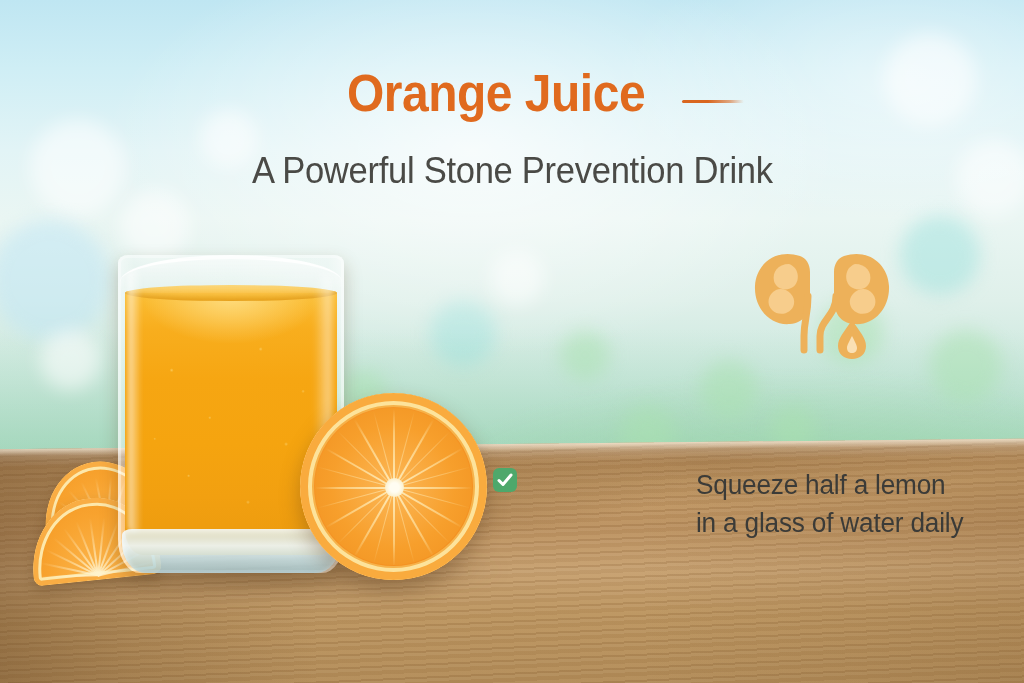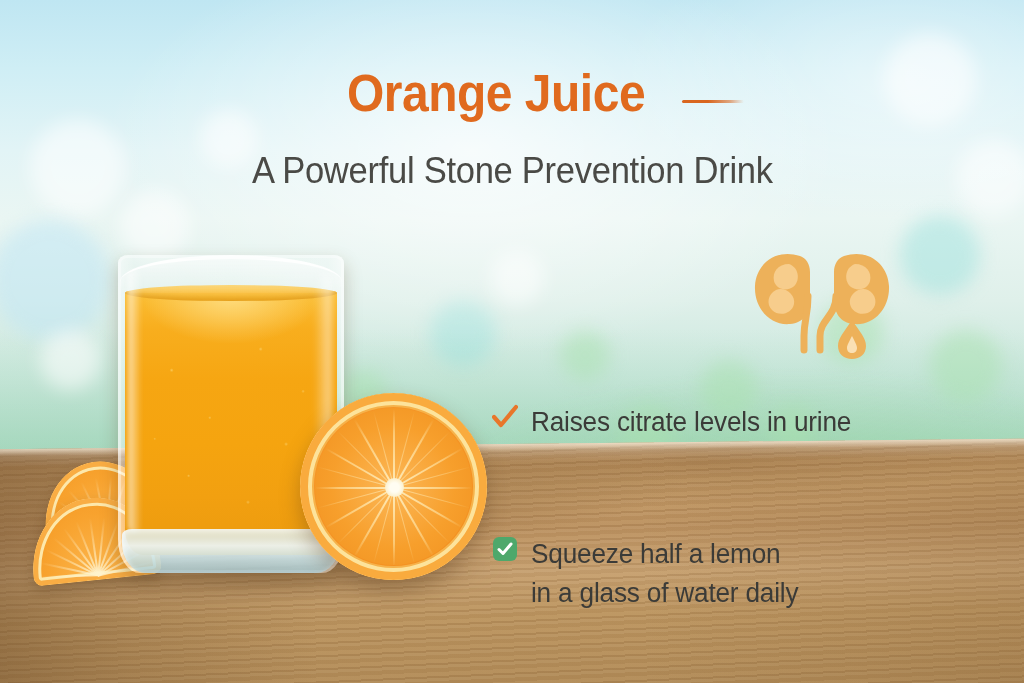--- a/index.html
+++ b/index.html
@@ -346,21 +346,21 @@
     width: 480px;
   }
   .bullet {
     position: relative;
     display: flex;
     align-items: flex-start;
     gap: 13px;
   }
   .bullet.b1 { margin-top: 0; }
   .bullet.b2 { margin-top: 44px; }
-  .bullet.b3 { margin-top: 93px; }
+  .bullet.b3 { margin-top: 63px; justify-content: space-between; }
   .b-mark {
     flex: 0 0 auto;
     width: 26px;
     height: 30px;
     position: relative;
   }
   .b-text {
     font-size: 27px;
     color: #3b3b38;
     line-height: 1.42;
@@ -508,28 +508,20 @@
       <div class="orange-core"></div>
     </div>
   </div>
 
   <div class="title">Orange Juice</div>
   <div class="title-dash"></div>
   <div class="subtitle">A Powerful Stone Prevention Drink</div>
 
   <div class="bullets">
 
-    <div class="bullet b1">
-      <span class="b-mark">
-        <svg viewBox="0 0 26 30" width="26" height="30" aria-hidden="true">
-          <path d="M2 15 L9 23 L24 5" stroke="#e8762a" stroke-width="4.2" fill="none" stroke-linecap="round" stroke-linejoin="round"></path>
-        </svg>
-      </span>
-      <span class="b-text">Raises citrate levels in urine</span>
-    </div>
 
 
     <div class="bullet b3">
       <span class="b-mark">
         <svg viewBox="0 0 26 30" width="26" height="30" aria-hidden="true">
           <rect x="1" y="3" width="24" height="24" rx="6" ry="6" fill="#4ea86b"></rect>
           <path d="M7 15.5 L11 19.5 L19 10" stroke="#ffffff" stroke-width="3" fill="none" stroke-linecap="round" stroke-linejoin="round"></path>
         </svg>
       </span>
       <span class="b-text">Squeeze half a lemon

